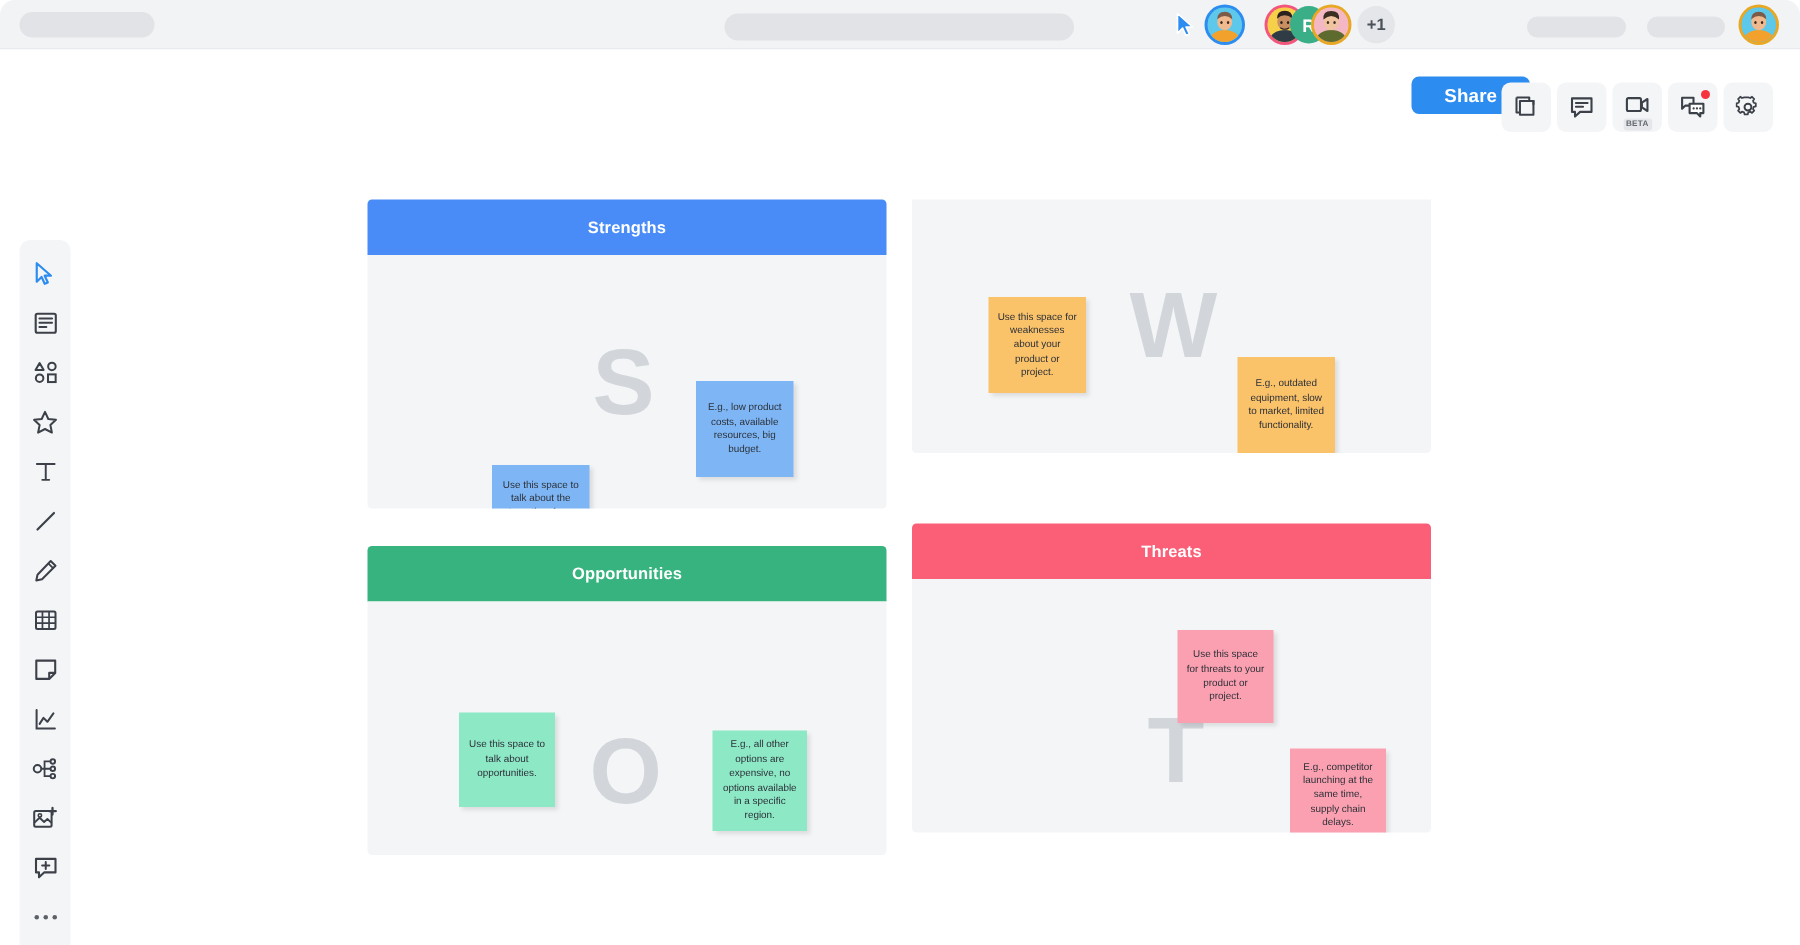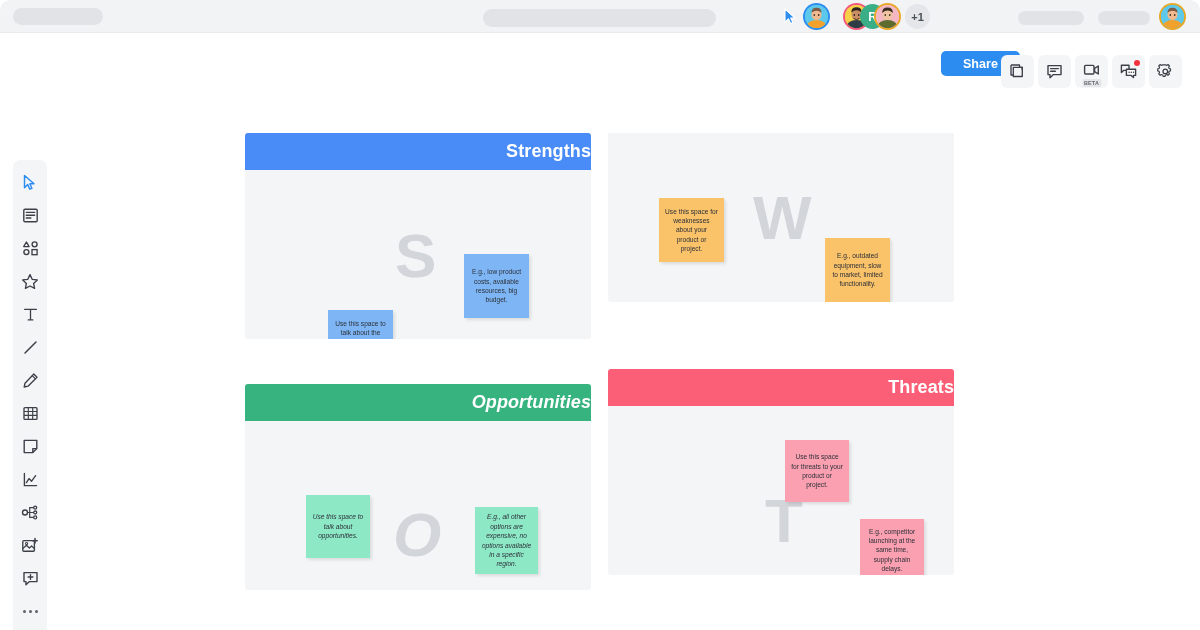--- a/index.html
+++ b/index.html
@@ -167,23 +167,23 @@
   .ls-btn svg { display: block; }
 
   
   .quadrant { position: absolute; }
   .q-header {
     height: 37px;
     border-top-left-radius: 3px;
     border-top-right-radius: 3px;
     display: flex;
     align-items: center;
-    justify-content: flex-end;
+    justify-content: center;
     color: #ffffff;
-    font-size: 18px;
+    font-size: 11px;
     font-weight: 700;
     letter-spacing: .1px;
   }
   .q-body {
     position: relative;
     height: 169px;
     background: #f4f5f7;
     border-bottom-left-radius: 3px;
     border-bottom-right-radius: 3px;
     overflow: hidden;
@@ -518,38 +518,38 @@
       <div class="sticky" style="left:51px; top:65px; width:65px; height:64px; background:#fac269;">
         <span>Use this space for weaknesses about your product or project.</span>
       </div>
 
       <div class="sticky" style="left:217px; top:105px; width:65px; height:64px; background:#fac269;">
         <span>E.g., outdated equipment, slow to market, limited functionality.</span>
       </div>
     </div>
   </div>
 
-  <div class="quadrant" style="left:245px; top:384px; width:346px;font-style:italic;">
+  <div class="quadrant" style="left:245px; top:364px; width:346px;">
     <div class="q-header" style="background:#36b37e;">
       <span>Opportunities</span>
     </div>
     <div class="q-body">
       <span class="q-watermark" style="left:148px; top:83px;">O</span>
 
       <div class="sticky" style="left:61px; top:74px; width:64px; height:63px; background:#8de8c6;">
         <span>Use this space to talk about opportunities.</span>
       </div>
 
       <div class="sticky" style="left:230px; top:86px; width:63px; height:67px; background:#8de8c6;">
         <span>E.g., all other options are expensive, no options available in a specific region.</span>
       </div>
     </div>
   </div>
 
-  <div class="quadrant" style="left:608px; top:369px; width:346px;">
+  <div class="quadrant" style="left:608px; top:349px; width:346px;">
     <div class="q-header" style="background:#fa5f77;">
       <span>Threats</span>
     </div>
     <div class="q-body">
       <span class="q-watermark" style="left:157px; top:84px;">T</span>
 
       <div class="sticky" style="left:177px; top:34px; width:64px; height:62px; background:#fba0b1;">
         <span>Use this space for threats to your product or project.</span>
       </div>
 

